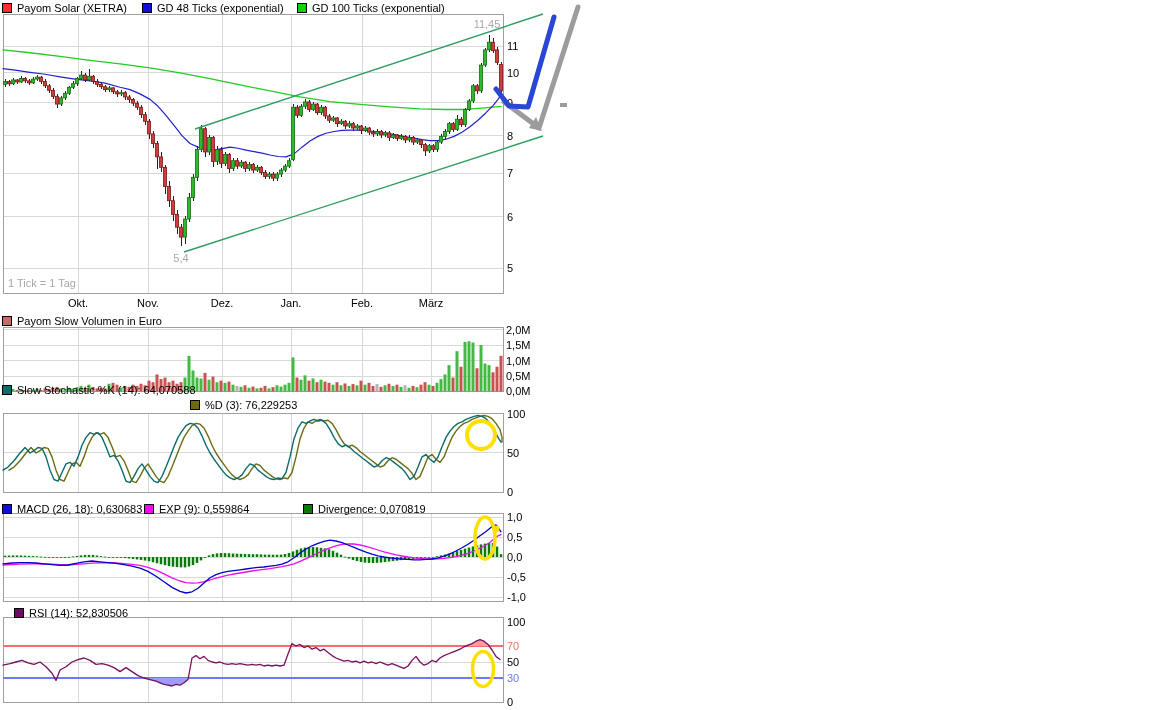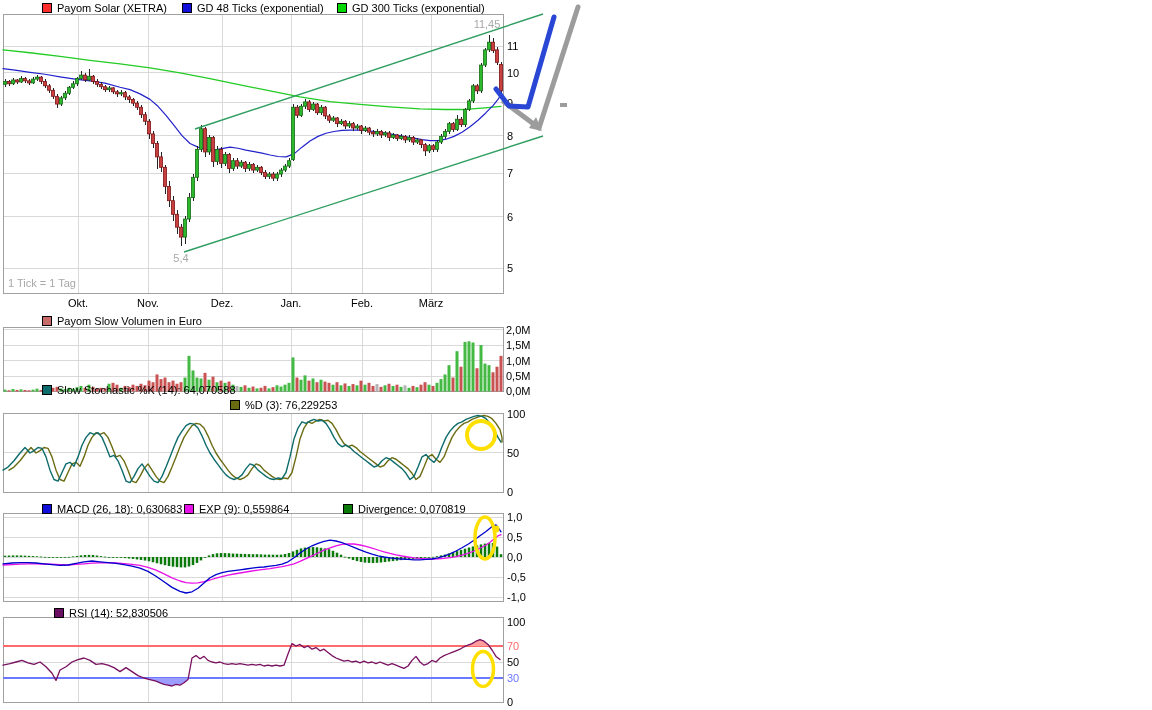--- a/index.html
+++ b/index.html
@@ -1,18 +1,18 @@
 <!DOCTYPE html>
 <html><head>
 <meta charset="utf-8">
 <style>
   html,body{margin:0;padding:0;background:#ffffff;width:1152px;height:710px;overflow:hidden;}
   #stage{position:relative;width:1152px;height:710px;background:#fff;font-family:"Liberation Sans",sans-serif;}
   #chart-svg{position:absolute;left:0;top:0;}
-  .li{position:absolute;display:flex;align-items:center;height:13px;font:11px "Liberation Sans",sans-serif;color:#000;white-space:nowrap;margin-left:40px;}
+  .li{position:absolute;display:flex;align-items:center;height:13px;font:11px "Liberation Sans",sans-serif;color:#000;white-space:nowrap;}
   .sw{width:8px;height:8px;border:1px solid #000;margin-right:5px;flex:0 0 auto;}
   svg text{font-family:"Liberation Sans",sans-serif;font-size:11px;}
 </style>
 </head>
 <body>
 
 <div id="stage">
   <svg id="chart-svg" width="1152" height="710">
       <g>
         <g>
@@ -708,21 +708,21 @@
   <div class="li" style="left:2px;top:1px">
     <span class="sw" style="background: rgb(255, 45, 45);"></span>
     <span>Payom Solar (XETRA)</span>
   </div>
   <div class="li" style="left:142px;top:1px">
     <span class="sw" style="background: rgb(15, 15, 217);"></span>
     <span>GD 48 Ticks (exponential)</span>
   </div>
   <div class="li" style="left:297px;top:1px">
     <span class="sw" style="background: rgb(0, 217, 0);"></span>
-    <span>GD 300 Ticks (exponential)</span>
+    <span>GD 100 Ticks (exponential)</span>
   </div>
 
   <div class="li" style="left:2px;top:314px">
     <span class="sw" style="background: rgb(201, 106, 106);"></span>
     <span>Payom Slow Volumen in Euro</span>
   </div>
 
   <div class="li" style="left:2px;top:383px">
     <span class="sw" style="background: rgb(13, 107, 107);"></span>
     <span>Slow Stochastic %K (14): 64,070588</span>

